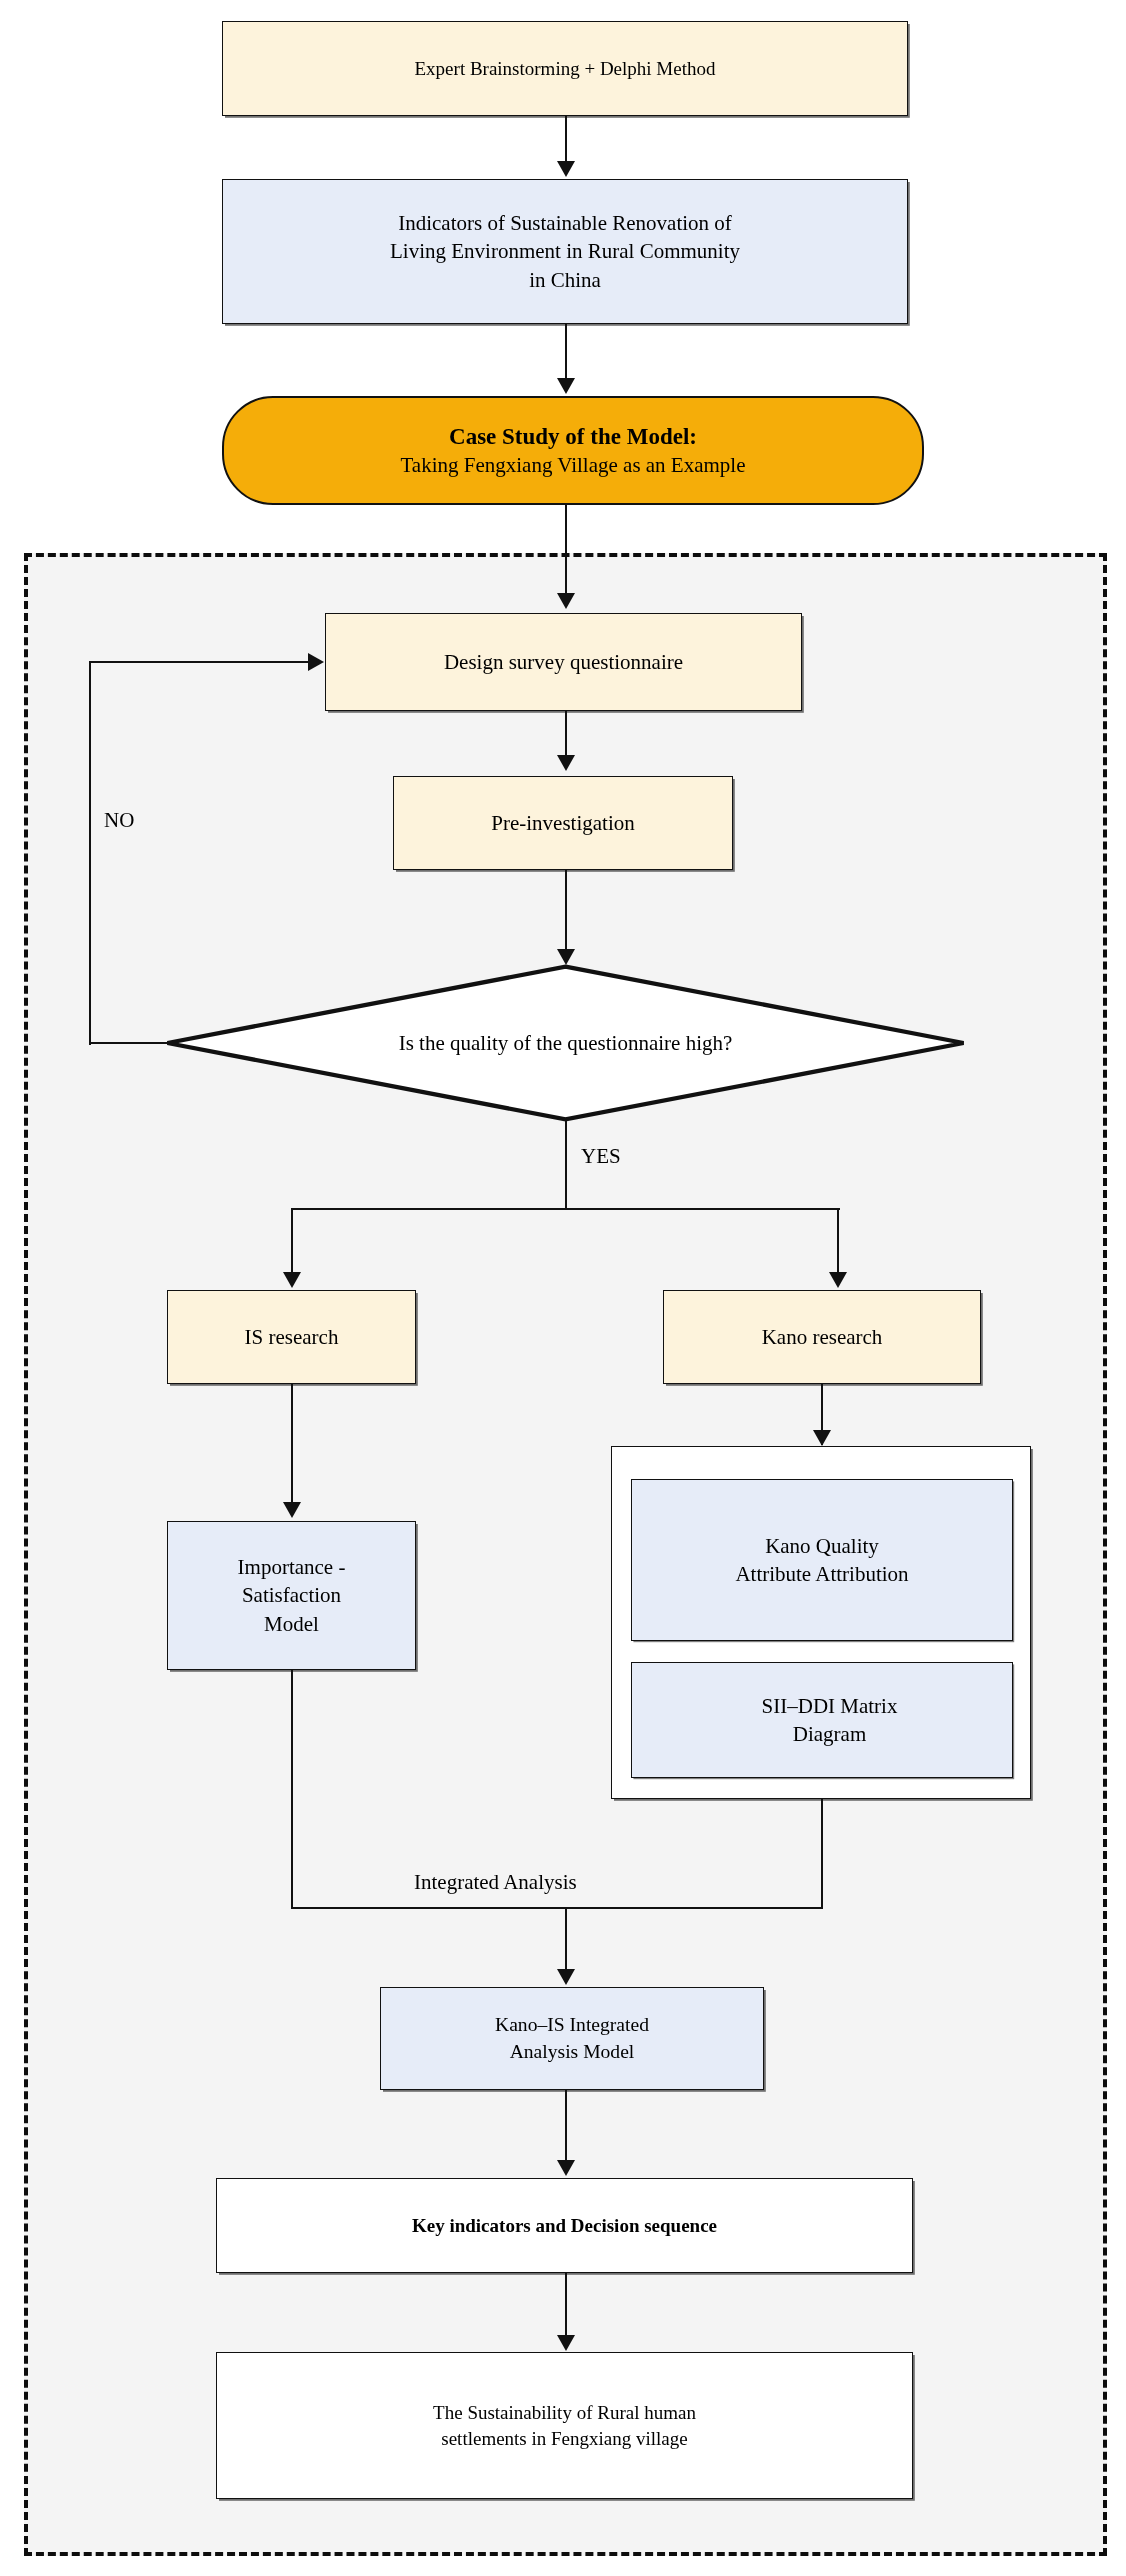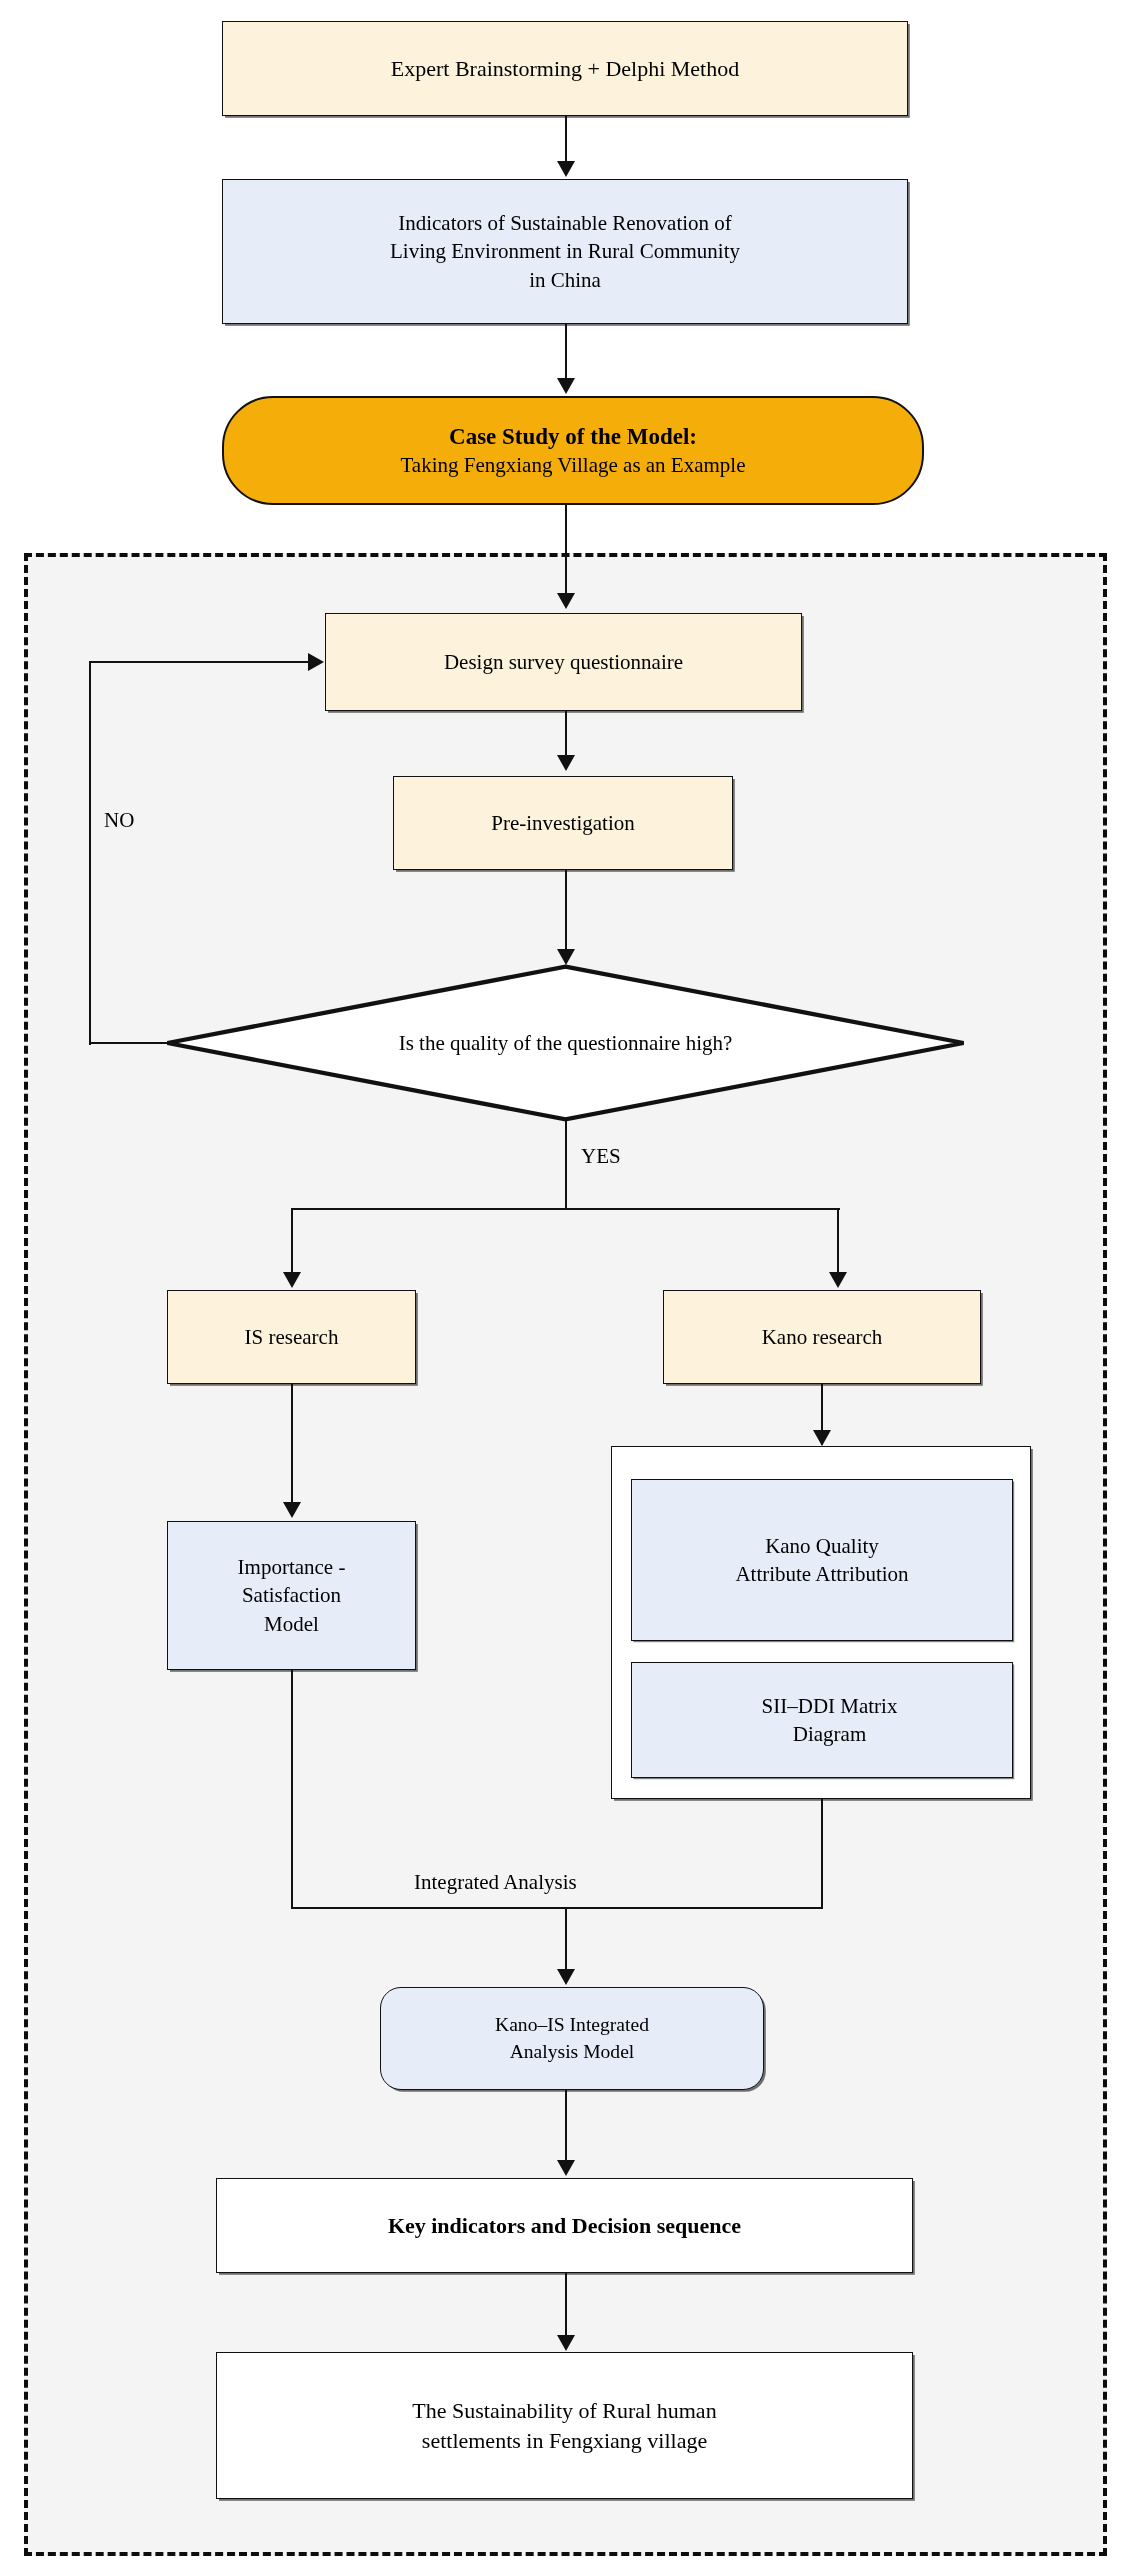--- a/index.html
+++ b/index.html
@@ -21,21 +21,21 @@
     text-align:center;line-height:1.34;
     border:1.8px solid #111111;
     box-shadow:2.4px 2.4px 0 -0.6px rgba(0,0,0,0.55);
   }
   .node .txt{display:block;width:100%;padding:0 6.1px;}
   .cream{background:#fdf3dc;}
   .blue {background:#e6ecf8;}
   .white{background:#ffffff;}
   .plain{box-shadow:none;align-items:center;}
 
-  .f36{font-size:22px;}
+  .f36{font-size:19px;}
   .f34{font-size:21px;}
   .f32{font-size:19.6px;}
 
   
   .capsule{
     position:absolute;box-sizing:border-box;
     display:flex;flex-direction:column;align-items:center;justify-content:center;
     background:#f5ad09;border:2.4px solid #111;border-radius:51px;
     text-align:center;line-height:1.3;
   }
@@ -187,21 +187,21 @@
   </div>
 
   <div class="vline" style="left:291px;top:1670px;height:238px;"></div>
   <div class="vline" style="left:821px;top:1799px;height:109px;"></div>
   <div class="hline" style="left:291px;top:1907px;width:532px;"></div>
   <div class="edge-label" style="left:414px;top:1870px;">Integrated Analysis</div>
 
   <div class="vline" style="left:565px;top:1907px;height:67px;"></div>
   <div class="arrow" style="left:557px;top:1969px;"></div>
 
-  <div class="node blue f32" style="left:380px;top:1987px;width:384px;height:103px;border-radius:21px;">
+  <div class="node blue f32" style="left:380px;top:1987px;width:384px;height:103px;">
     <span class="txt">
       <span>Kano–IS Integrated</span><br>
       <span>Analysis Model</span>
     </span>
   </div>
 
   <div class="vline" style="left:565px;top:2090px;height:75px;"></div>
   <div class="arrow" style="left:557px;top:2160px;"></div>
 
   <div class="node white f36" style="left:216px;top:2178px;width:697px;height:95px;font-weight:bold;">

